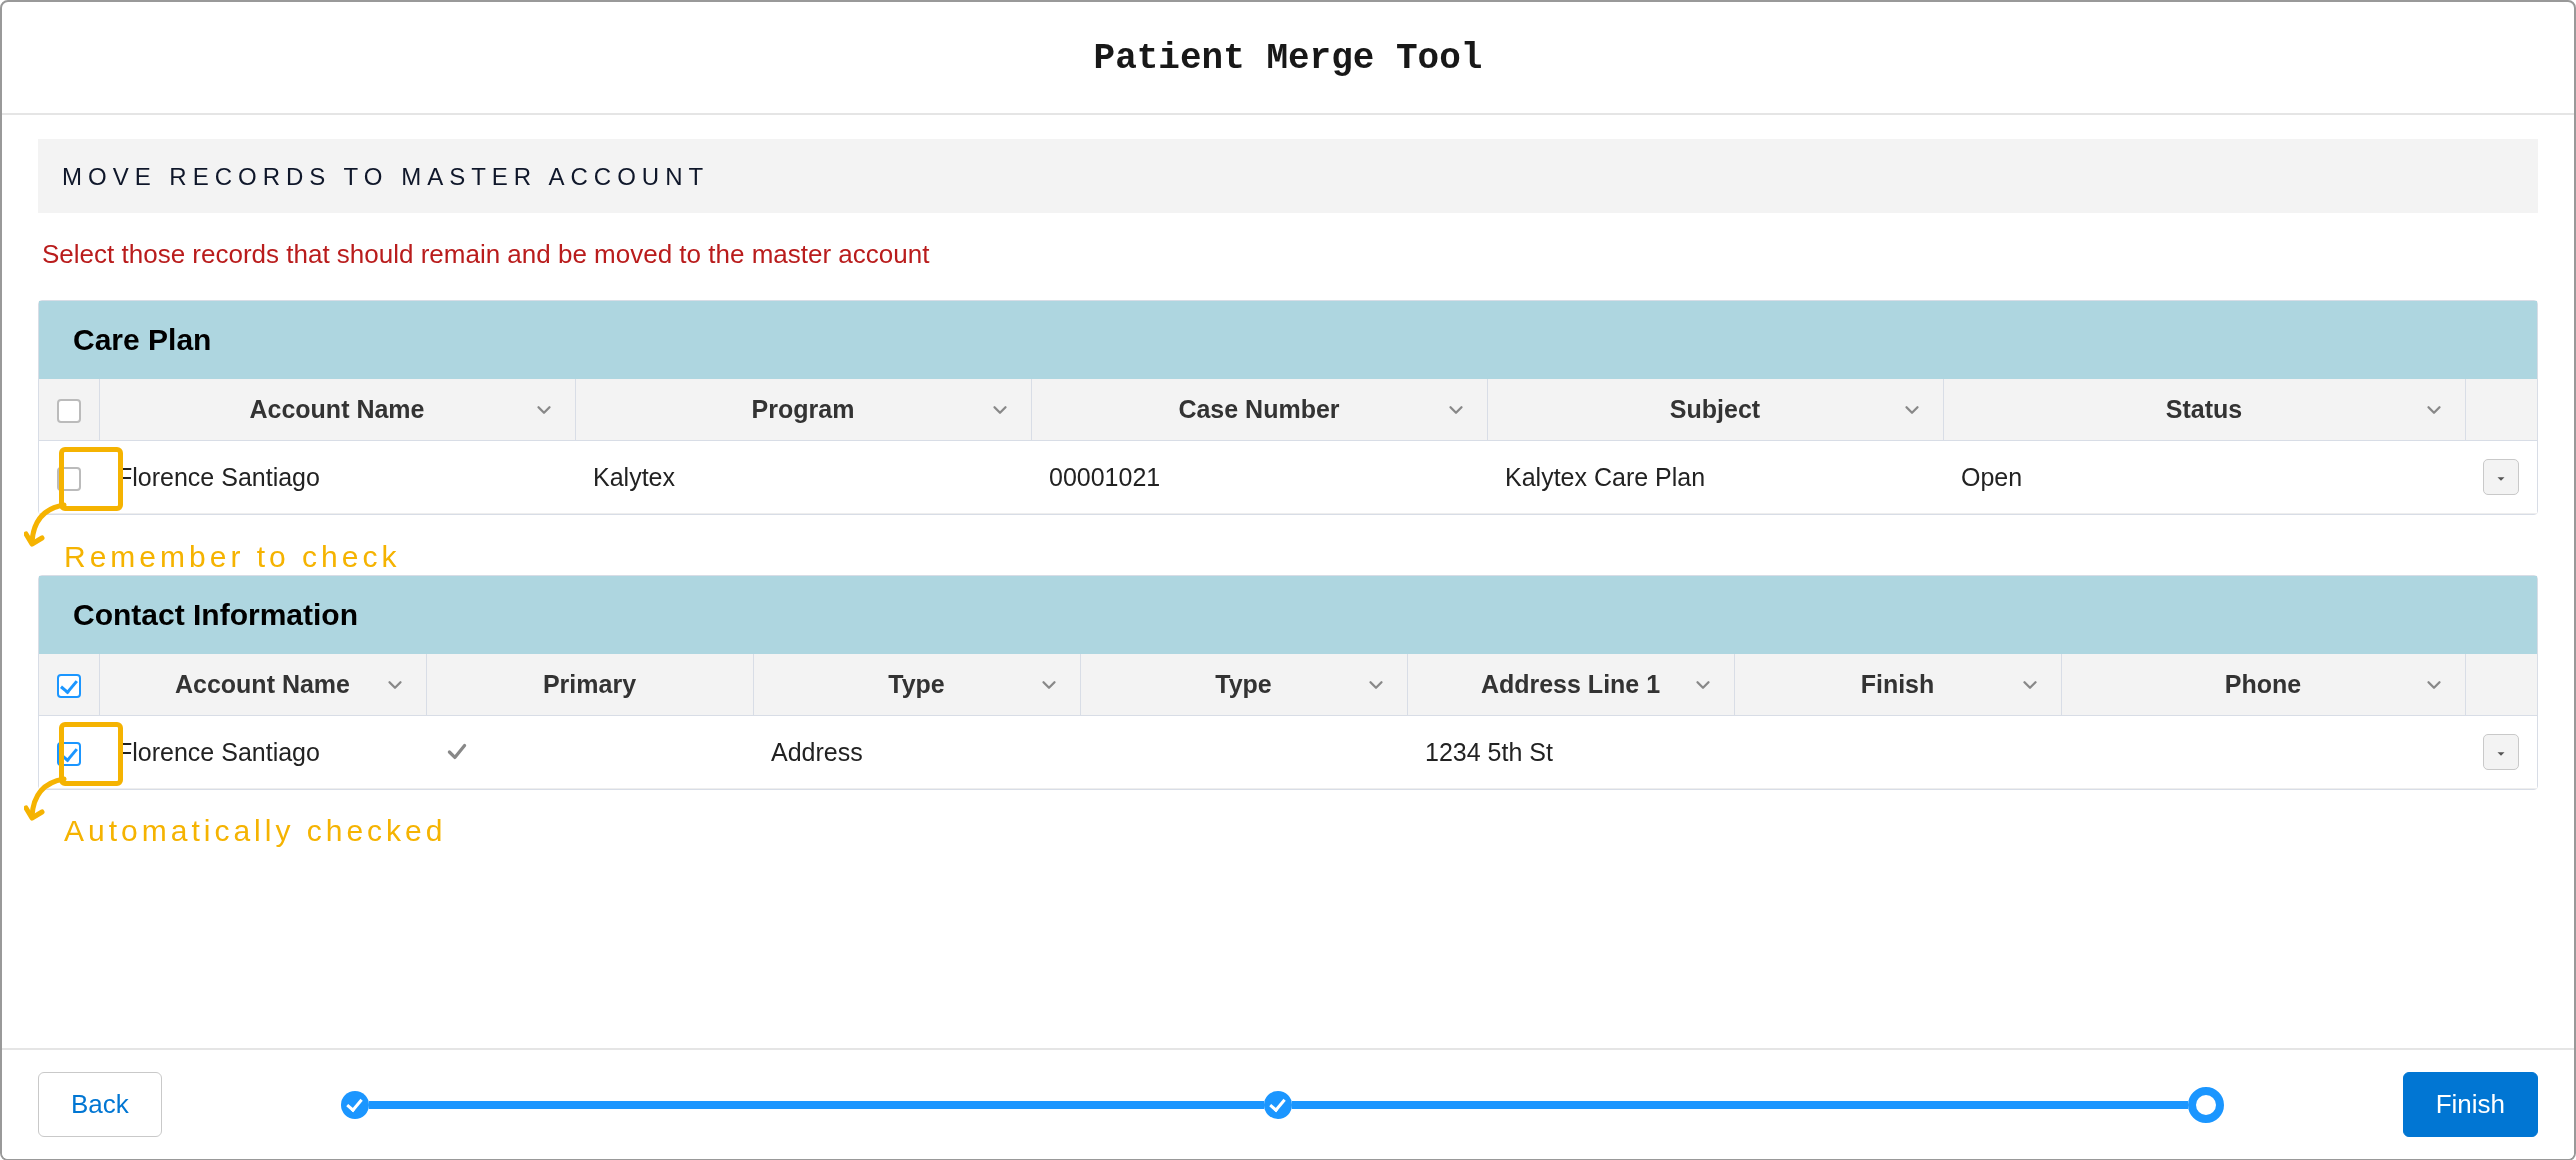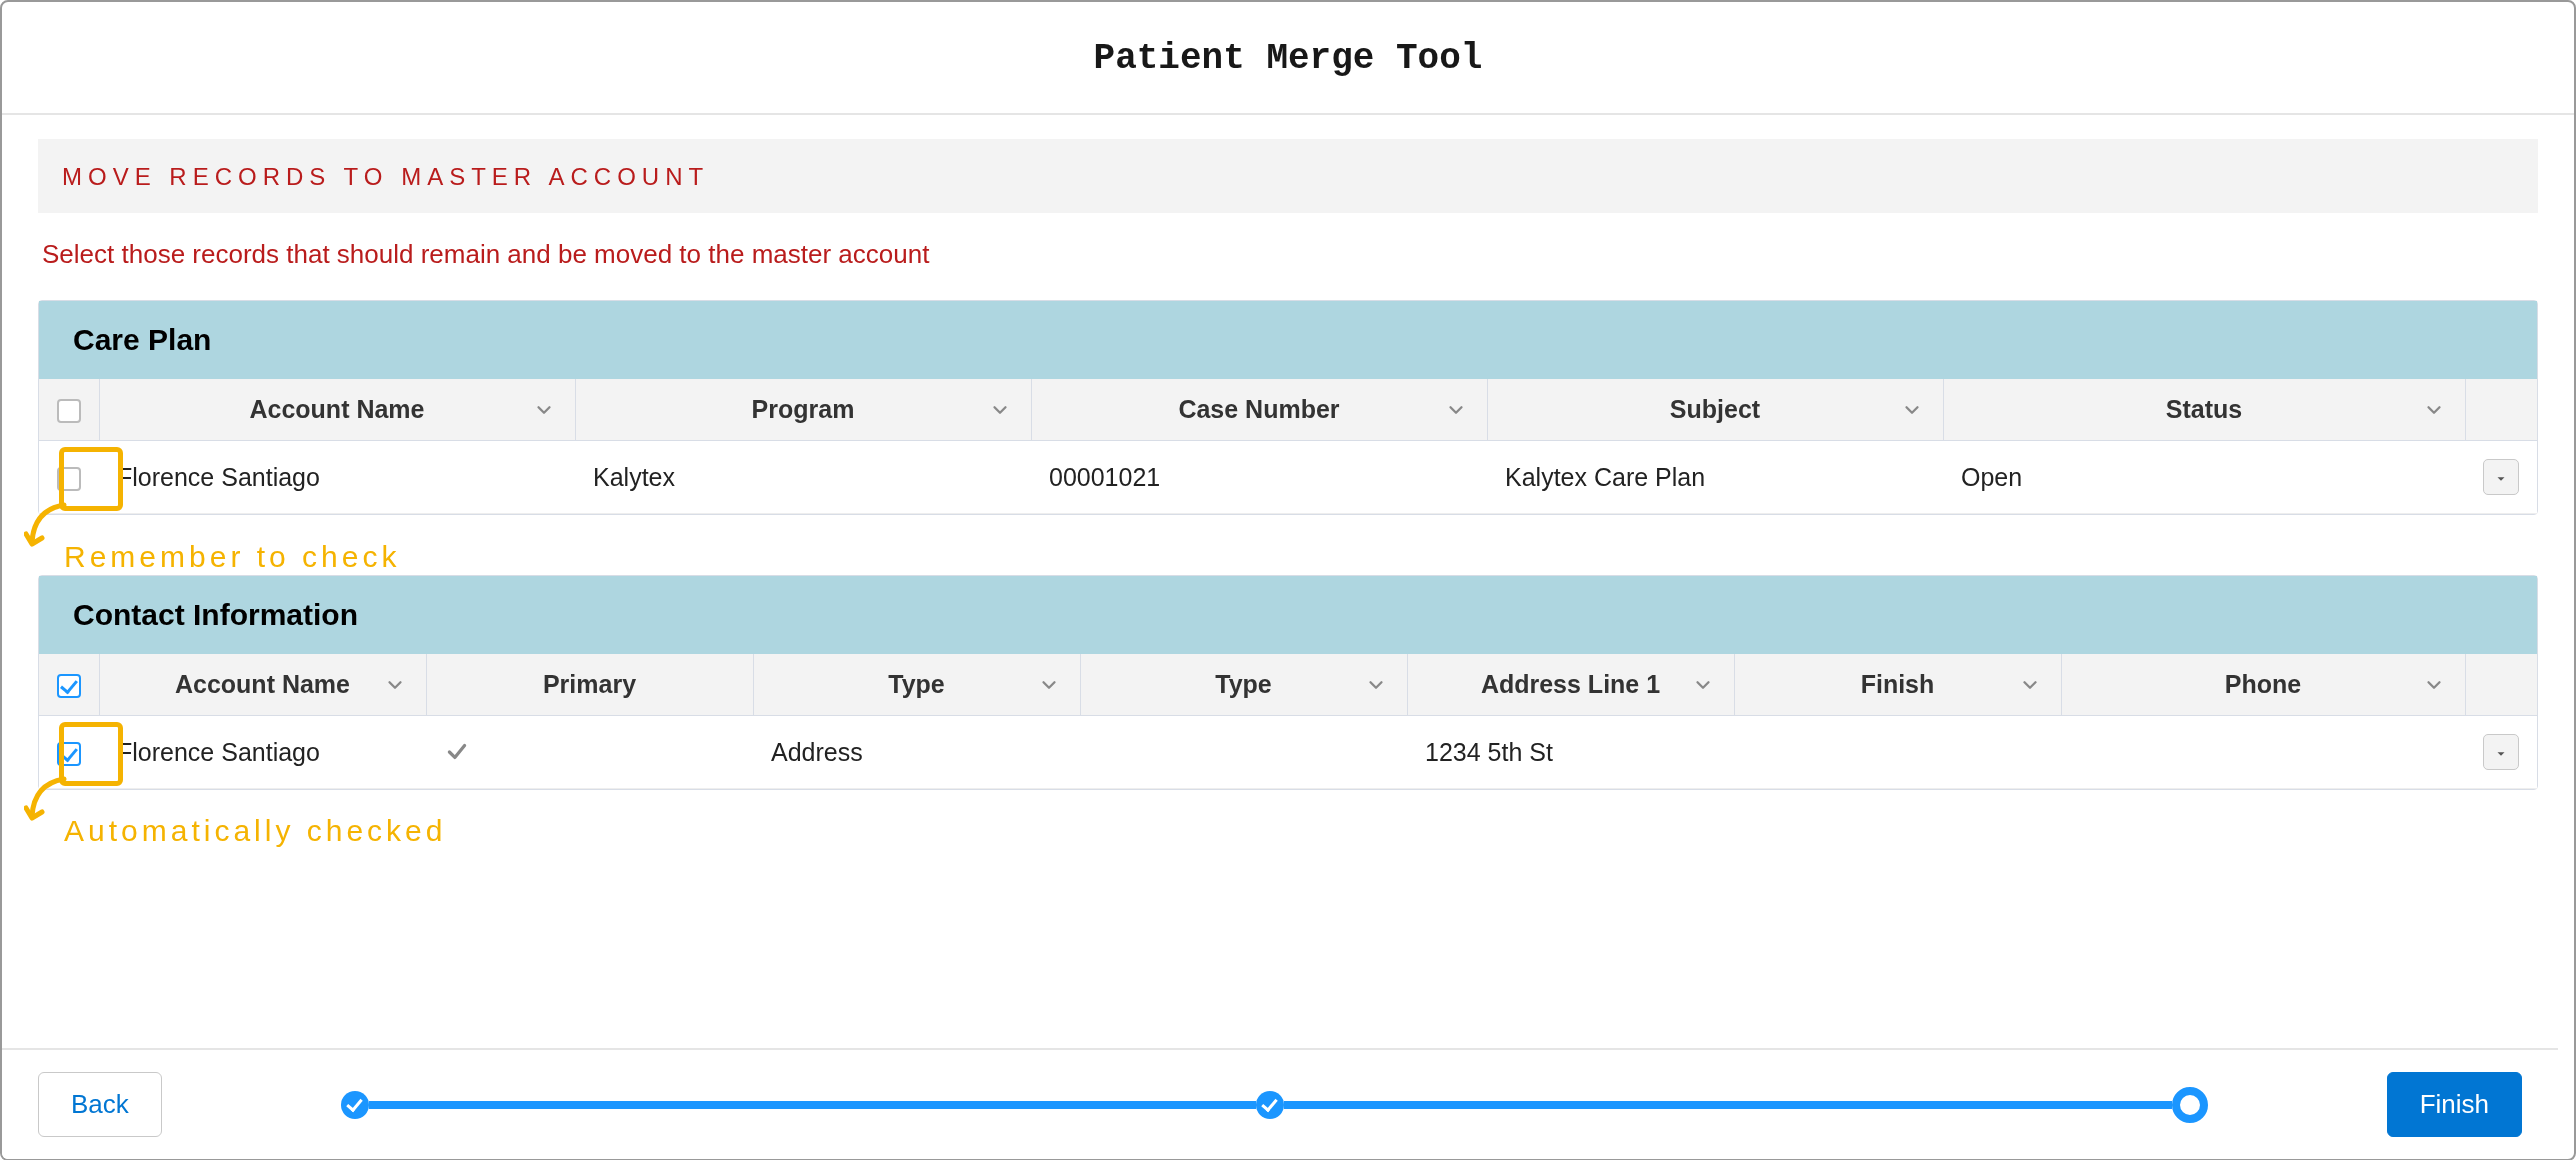--- a/index.html
+++ b/index.html
@@ -26,21 +26,21 @@
 
   .content {
     padding: 0 36px;
   }
 
   .section-header {
     background: #f3f3f3;
     padding: 24px 24px 22px;
     font-size: 24px;
     letter-spacing: 6px;
-    color: #b91c1c;
+    color: #0f172a;
     font-weight: 400;
     margin-top: 24px;
   }
 
   .instruction {
     font-size: 26px;
     padding: 26px 4px 30px;
     color: #b91c1c;
   }
 
@@ -143,21 +143,21 @@
     border: 1px solid #c9c9c9;
     border-radius: 5px;
     background: #f3f3f3;
     text-align:center;
     line-height:34px;
   }
   .row-action svg { vertical-align: middle; }
 
   .footer {
     position: absolute;
-    left: 0; right: 16px; bottom: 0;
+    left: 0; right: 0; bottom: 0;
     border-top: 2px solid #e5e5e5;
     height: 111px;
     display: flex;
     align-items: center;
     padding: 0 36px;
     background: #fff;
   }
   .btn {
     border: 1px solid #c9c9c9;
     background: #fff;

